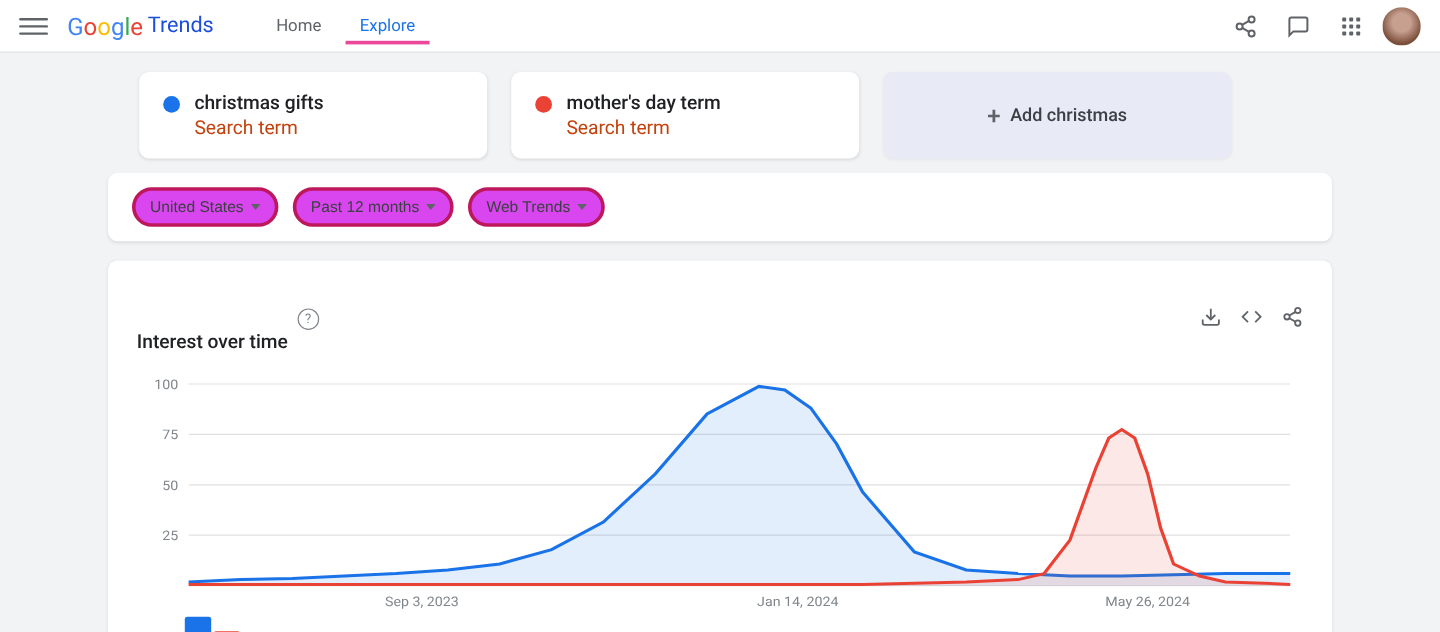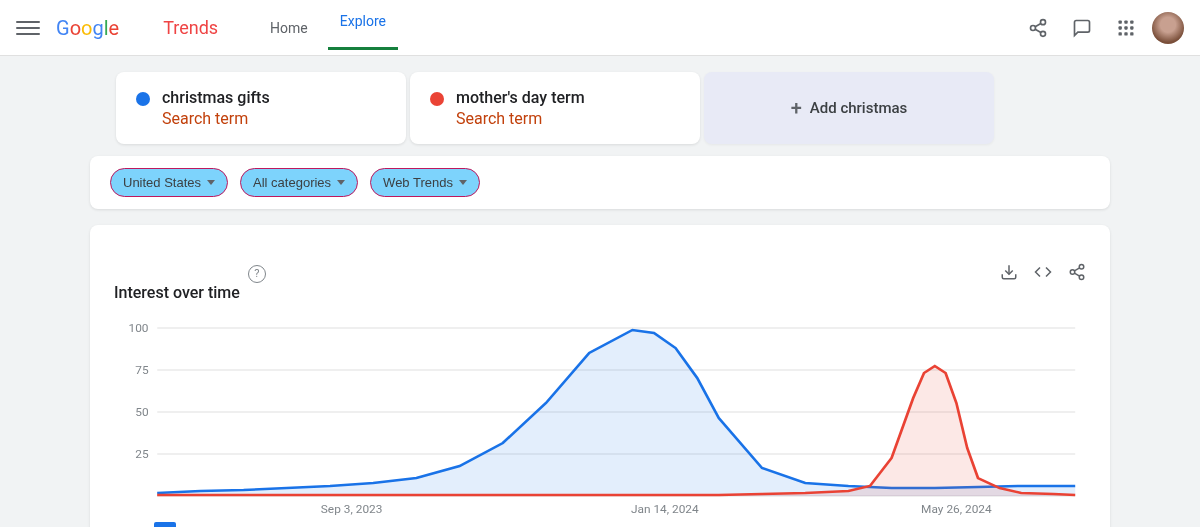--- a/index.html
+++ b/index.html
@@ -8,21 +8,21 @@
       background: #f1f3f4;
       width: 1200px;
       height: 527px;
       overflow: hidden;
       font-size: 14px;
     }
 
     
     .header {
       background: #fff;
-      height: 56px;
+      height: 44px;
       display: flex;
       align-items: center;
       padding: 0 16px;
       border-bottom: 1px solid #e0e0e0;
       position: relative;
       text-align: center;
     }
     .header-left {
       display: flex;
       align-items: center;
@@ -71,23 +71,23 @@
     .nav-item {
       padding: 8px 12px;
       font-size: 14px;
       color: #5f6368;
       cursor: pointer;
       border-radius: 4px;
       text-decoration: none;
     }
     .nav-item.active {
       color: #1a73e8;
-      border-bottom: 3px solid #15803d;
+      border-bottom: 3px solid #ec4899;
       border-radius: 0;
-      padding-bottom: 18px;
+      padding-bottom: 4px;
     }
 
     .header-right {
       margin-left: auto;
       display: flex;
       align-items: center;
       gap: 8px;
     }
     .header-icon-btn {
       width: 36px;
@@ -115,21 +115,21 @@
 
     
     .main {
       padding: 16px 90px;
       background: #f1f3f4;
     }
 
     
     .search-terms-row {
       display: flex;
-      gap: 4px;
+      gap: 20px;
       margin-bottom: 12px;
       padding-left: 26px;
     }
     .search-card {
       background: #fff;
       border-radius: 8px;
       padding: 16px 20px;
       flex: 1;
       max-width: 290px;
       box-shadow: 0 1px 3px rgba(0,0,0,0.1);
@@ -193,23 +193,23 @@
       gap: 12px;
       align-items: center;
       box-shadow: 0 1px 3px rgba(0,0,0,0.1);
       margin-bottom: 16px;
     }
     .filter-btn {
       display: flex;
       align-items: center;
       gap: 6px;
       padding: 6px 12px;
-      border: 1px solid #be185d;
+      border: 3px solid #be185d;
       border-radius: 20px;
-      background: #7dd3fc;
+      background: #d946ef;
       cursor: pointer;
       font-size: 13px;
       color: #3c4043;
     }
     .chevron-down {
       width: 0;
       height: 0;
       border-left: 4px solid transparent;
       border-right: 4px solid transparent;
       border-top: 5px solid #5f6368;
@@ -280,21 +280,21 @@
   <div class="header-left">
     <div class="hamburger-icon">
       <span></span>
         <span></span>
         <span></span>
     </div>
     <div class="logo">
       <span class="logo-google">
         <span class="logo-g">G</span><span class="logo-o1">o</span><span class="logo-o2">o</span><span class="logo-g2">g</span><span class="logo-l">l</span><span class="logo-e">e</span>
       </span>
-      <span style="color:#ef4444; font-size:18px;margin-left:40px;">Trends</span>
+      <span style="color:#1d4ed8; font-size:18px;">Trends</span>
     </div>
     <nav class="nav">
       <a class="nav-item">Home</a>
       <a class="nav-item active">Explore</a>
     </nav>
   </div>
   <div class="header-right">
     <div class="header-icon-btn">
       <svg width="20" height="20" viewBox="0 0 24 24" fill="none" stroke="#5f6368" stroke-width="2">
         <circle cx="18" cy="5" r="3"></circle>
@@ -359,21 +359,21 @@
       </div>
     </div>
   </div>
 
   <div class="filter-row">
     <button class="filter-btn">
       <span>United States</span>
       <div class="chevron-down"></div>
     </button>
     <button class="filter-btn">
-      <span>All categories</span>
+      <span>Past 12 months</span>
       <div class="chevron-down"></div>
     </button>
     <button class="filter-btn">
       <span>Web Trends</span>
       <div class="chevron-down"></div>
     </button>
   </div>
 
   <div class="chart-card">
     <div class="chart-header">

